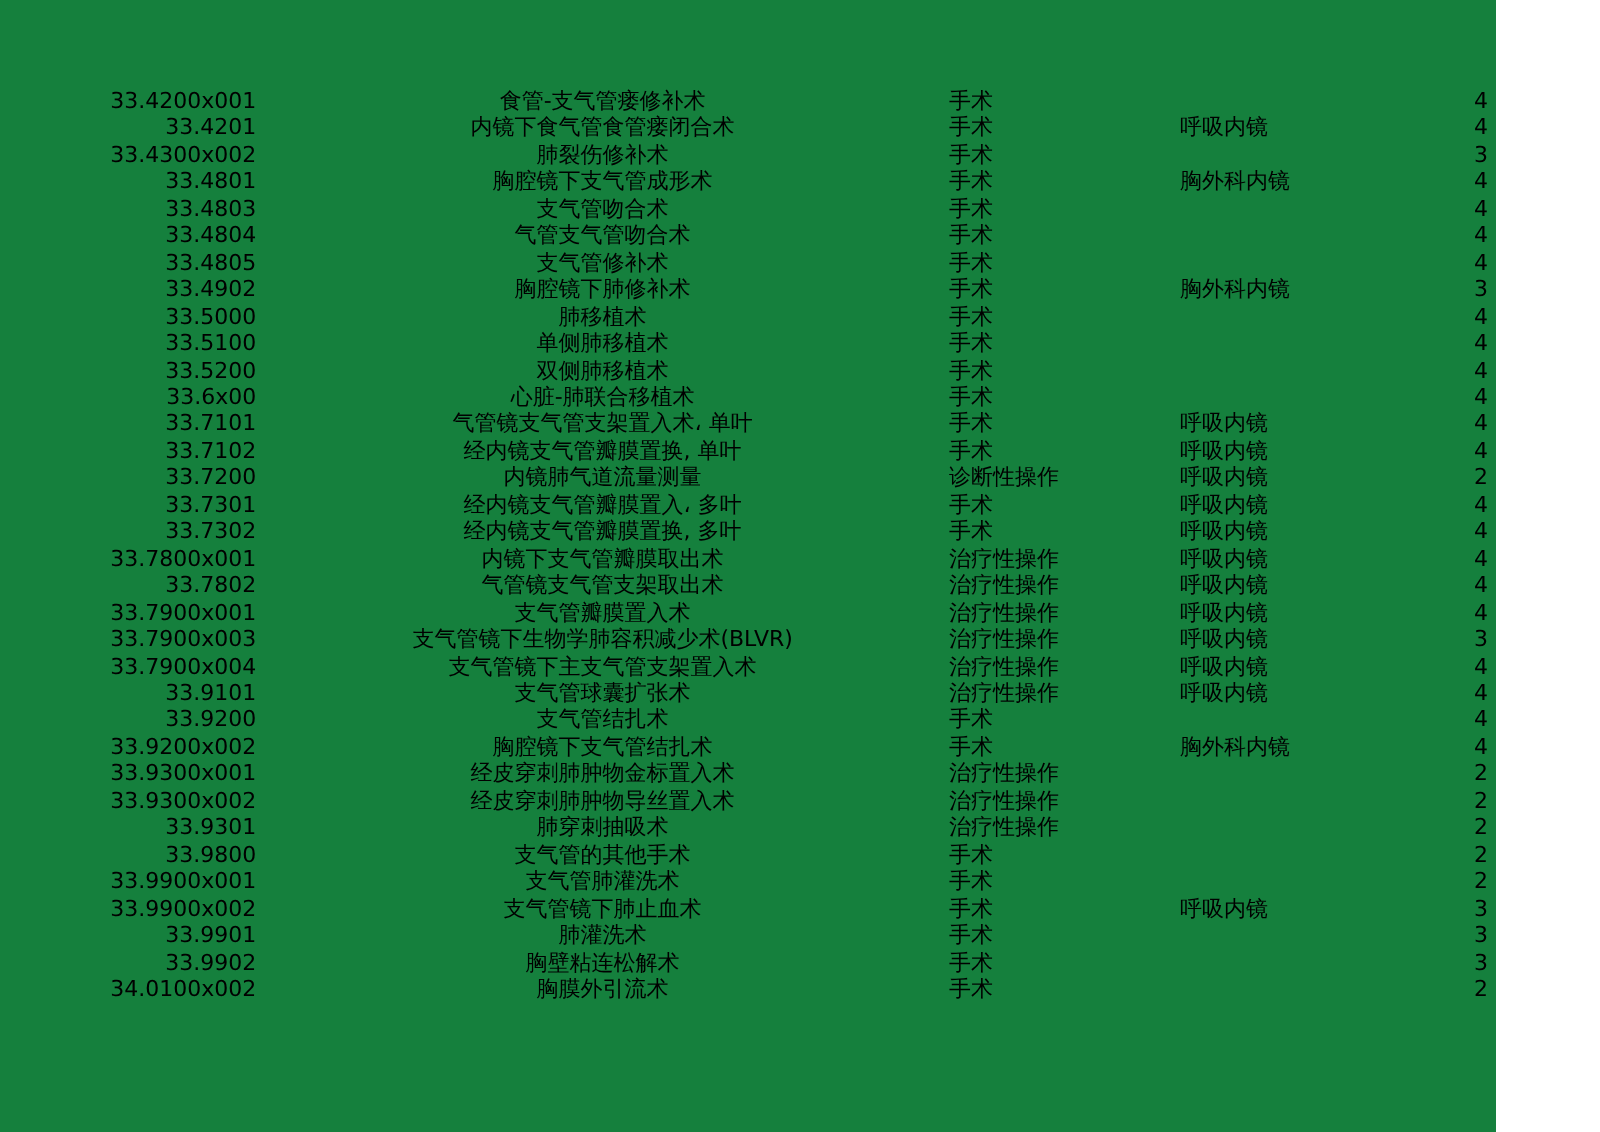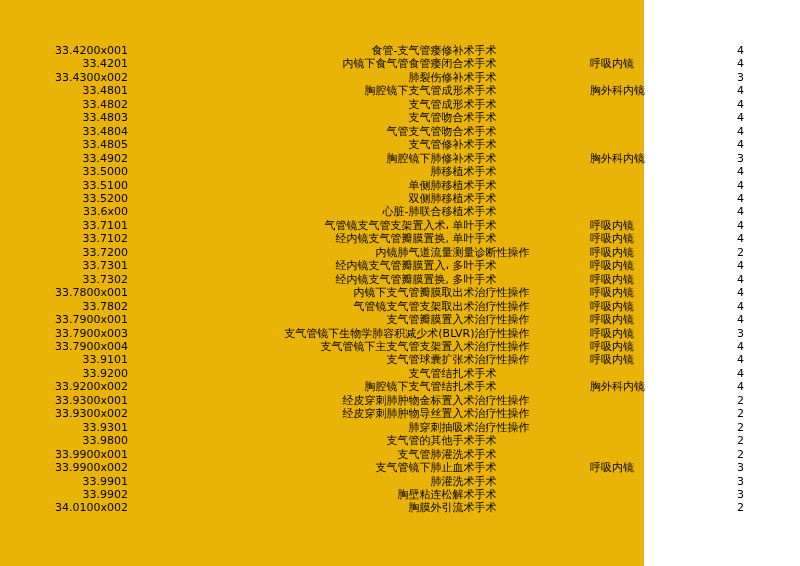--- a/index.html
+++ b/index.html
@@ -9,23 +9,23 @@
   }
   body {
     width: 800px;
     height: 566px;
     font-family: "DejaVu Sans", "Liberation Sans", sans-serif;
     color: #000000;
     overflow: hidden;
   }
   #page {
     position: relative;
-    width: 644px;
+    width: 748px;
     height: 566px;
-    background: #eab308;
+    background: #15803d;
   }
   table.codes {
     position: absolute;
     top: 44px;
     left: 0;
     width: 800px;
     border-collapse: collapse;
     table-layout: fixed;
   }
   table.codes td {
@@ -36,21 +36,21 @@
     white-space: nowrap;
     font-family: "DejaVu Sans", "Liberation Sans", sans-serif;
   }
   td.c-code {
     width: 122px;
     text-align: right;
     padding-right: 4px;
   }
   td.c-name {
     width: 330px;
-    text-align: right;
+    text-align: center;
     padding-left: 2px;
   }
   td.c-type {
     width: 110px;
     text-align: left;
     padding-left: 0px;
   }
   td.c-dept {
     width: 140px;
     text-align: left;
@@ -90,27 +90,20 @@
         <td class="c-level">3</td>
       </tr>
       <tr>
         <td class="c-code">33.4801</td>
         <td class="c-name">胸腔镜下支气管成形术</td>
         <td class="c-type">手术</td>
         <td class="c-dept">胸外科内镜</td>
         <td class="c-level">4</td>
       </tr>
       <tr>
-        <td class="c-code">33.4802</td>
-        <td class="c-name">支气管成形术</td>
-        <td class="c-type">手术</td>
-        <td class="c-dept"></td>
-        <td class="c-level">4</td>
-      </tr>
-      <tr>
         <td class="c-code">33.4803</td>
         <td class="c-name">支气管吻合术</td>
         <td class="c-type">手术</td>
         <td class="c-dept"></td>
         <td class="c-level">4</td>
       </tr>
       <tr>
         <td class="c-code">33.4804</td>
         <td class="c-name">气管支气管吻合术</td>
         <td class="c-type">手术</td>

